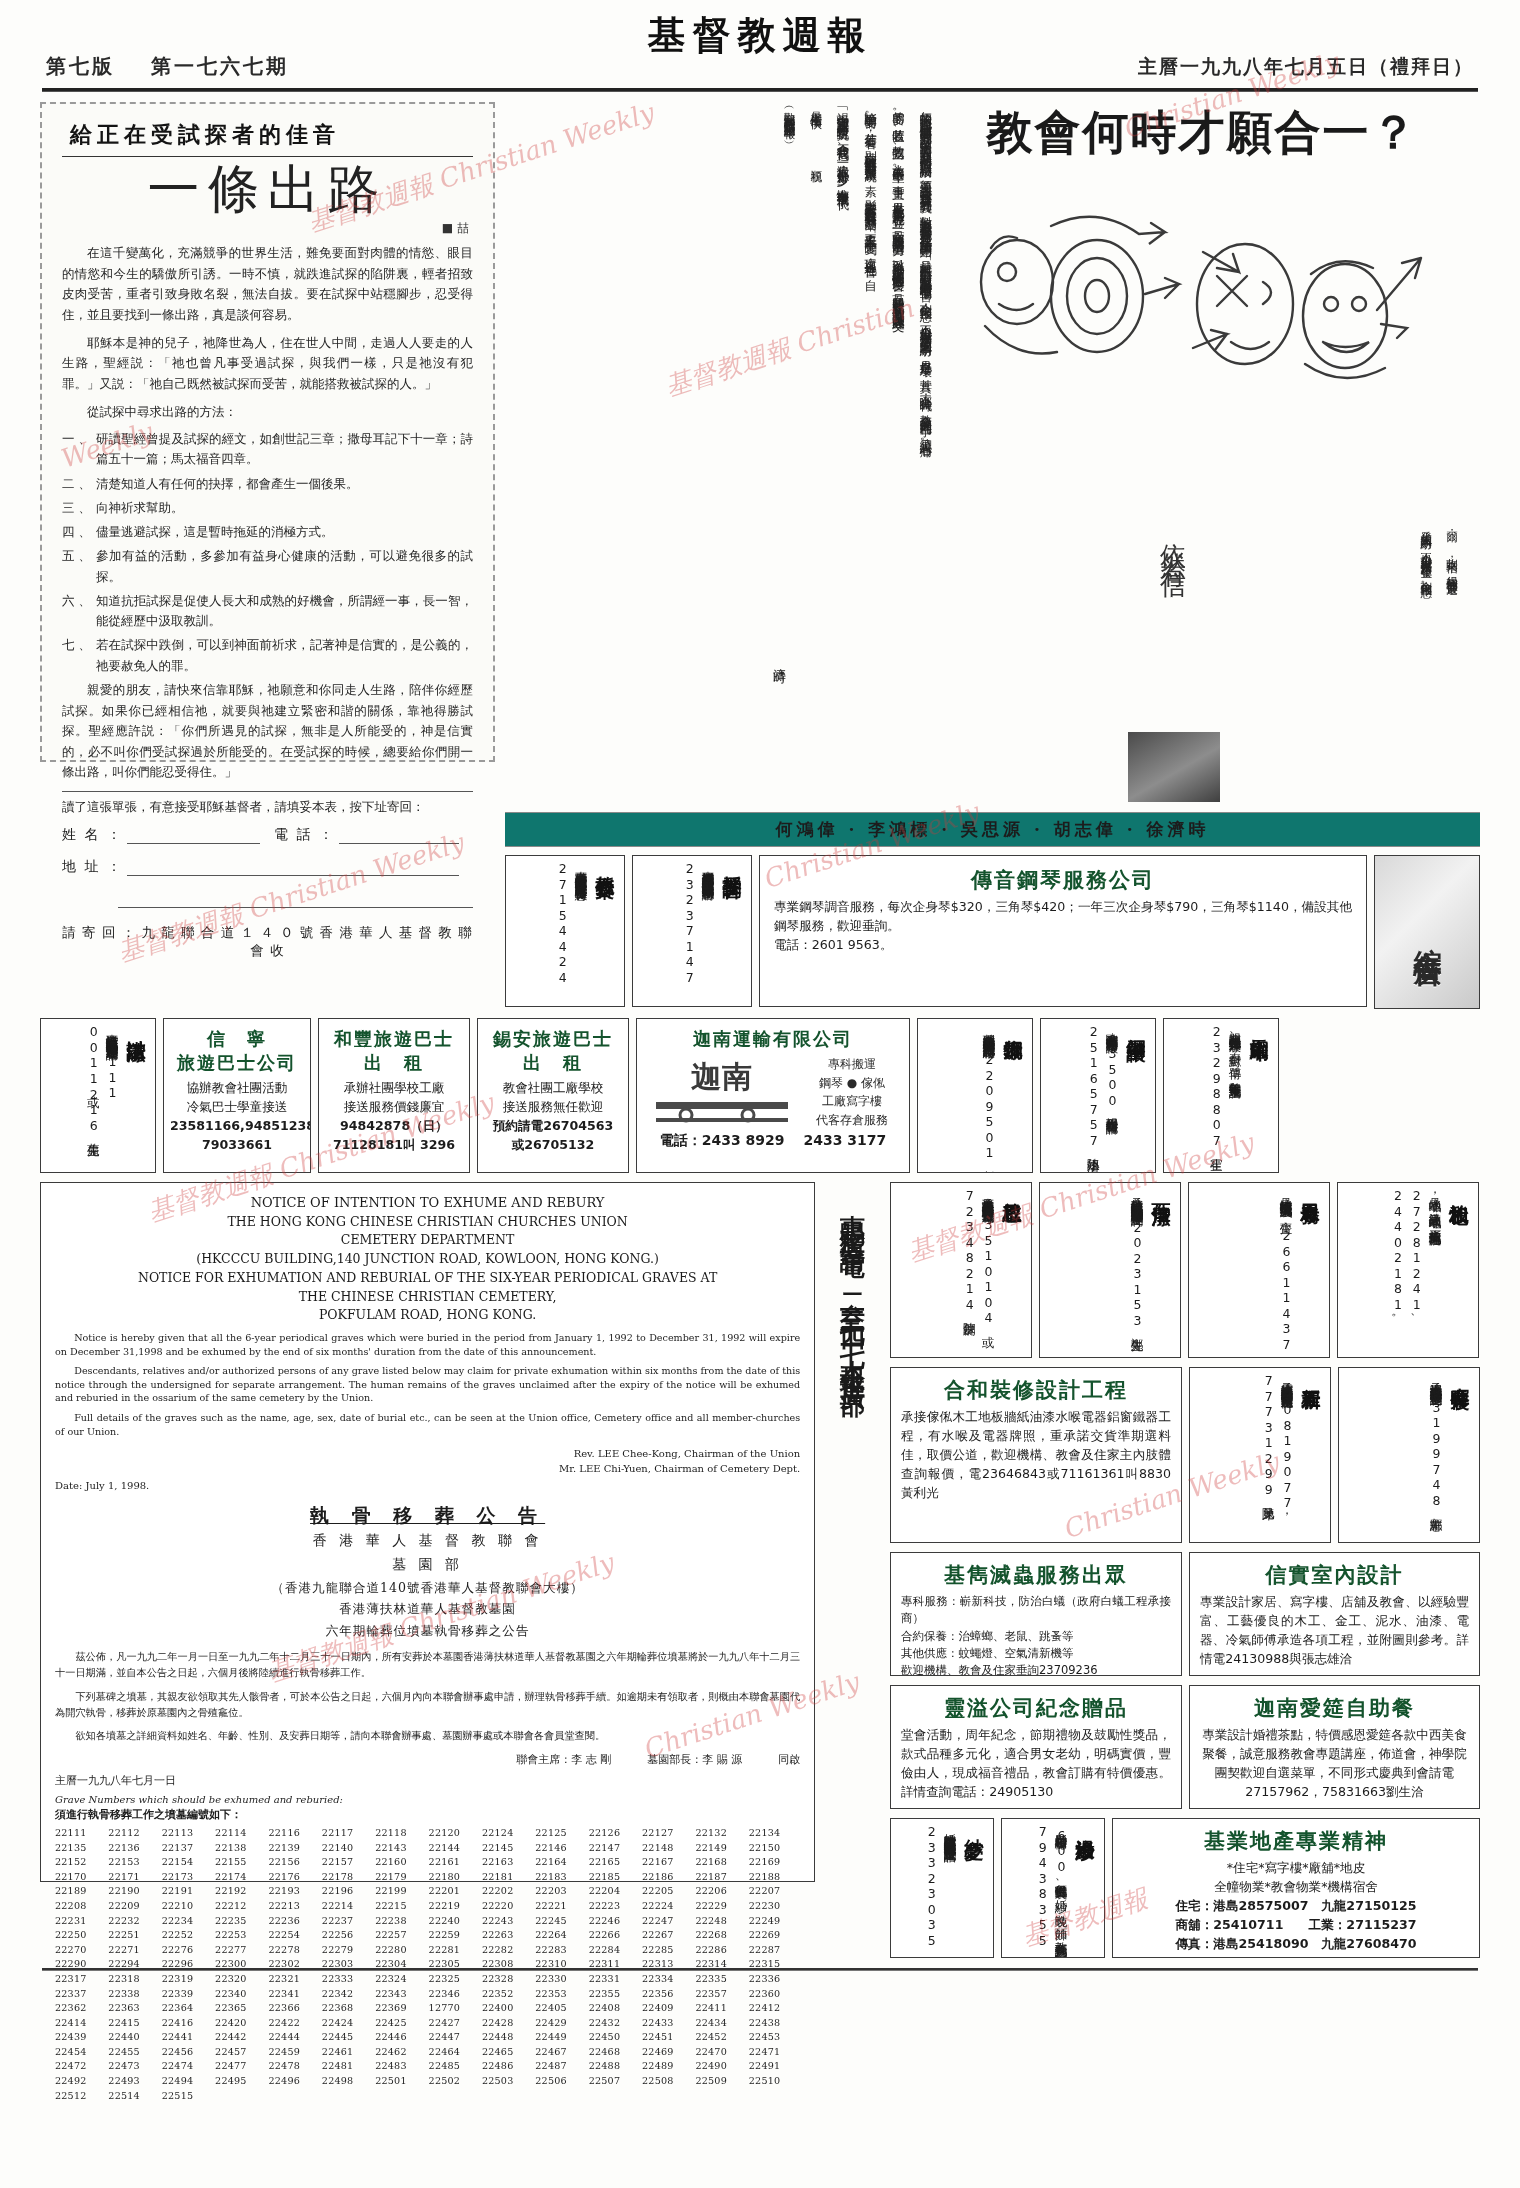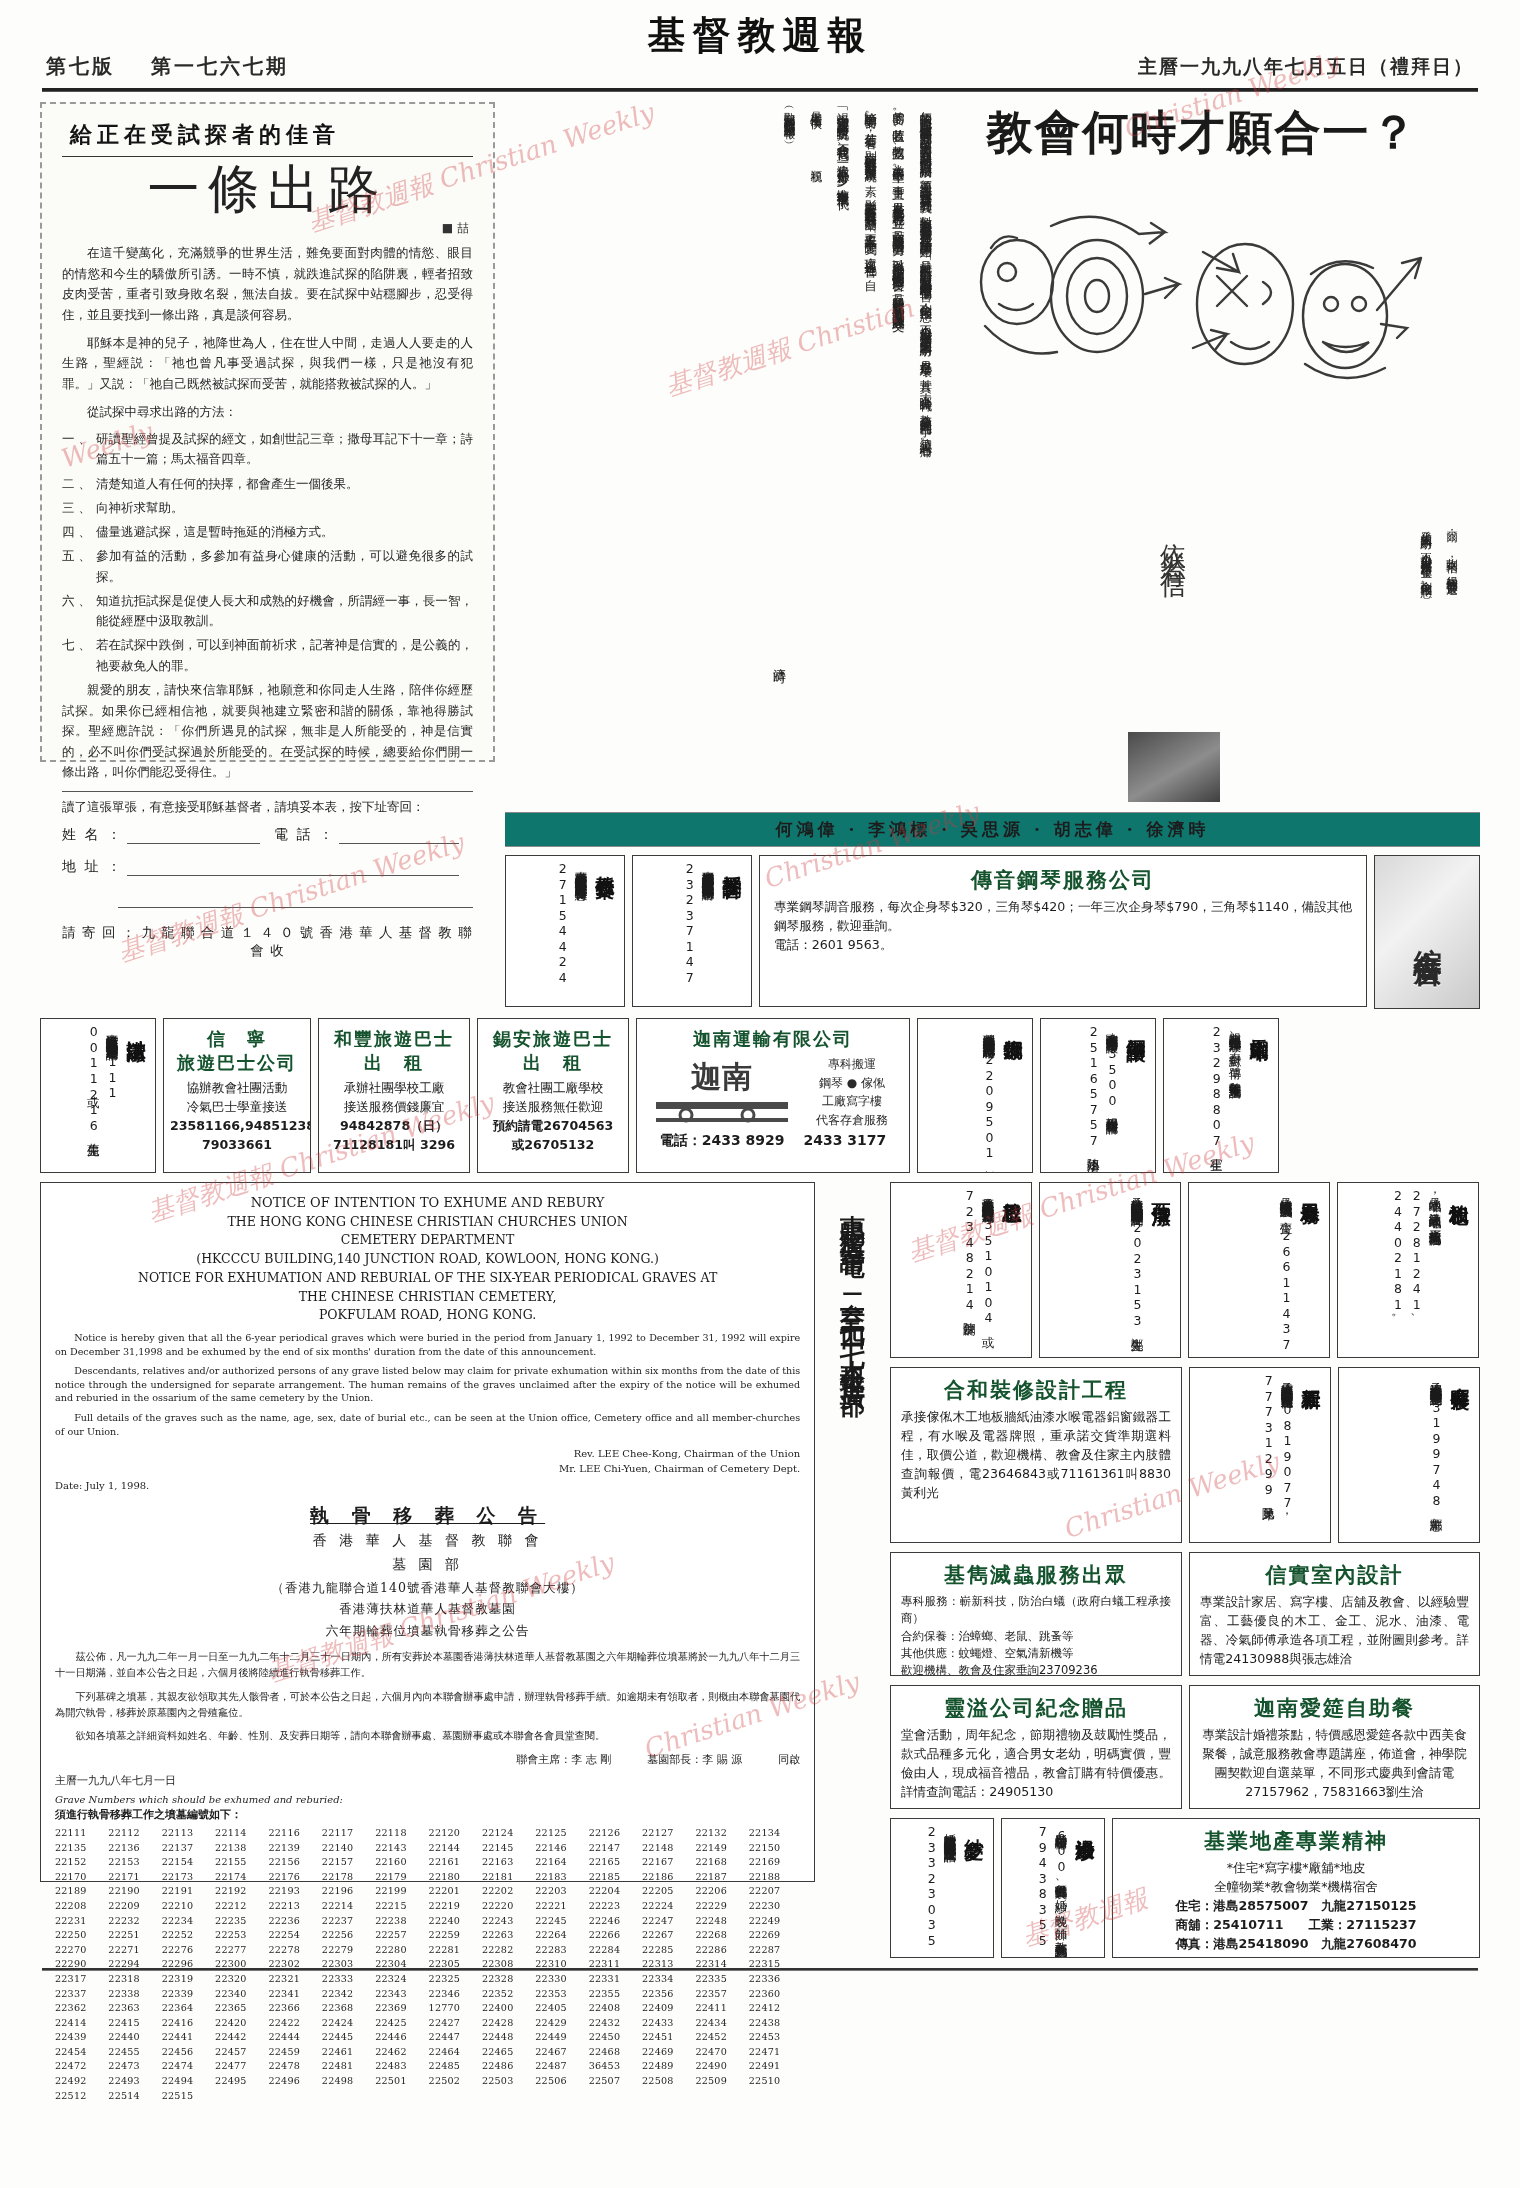--- a/index.html
+++ b/index.html
@@ -643,21 +643,21 @@
           <span>22472</span>
           <span>22473</span>
           <span>22474</span>
           <span>22477</span>
           <span>22478</span>
           <span>22481</span>
           <span>22483</span>
           <span>22485</span>
           <span>22486</span>
           <span>22487</span>
-          <span>36453</span>
+          <span>22488</span>
           <span>22489</span>
           <span>22490</span>
           <span>22491</span>
           <span>22492</span>
           <span>22493</span>
           <span>22494</span>
           <span>22495</span>
           <span>22496</span>
           <span>22498</span>
           <span>22501</span>

